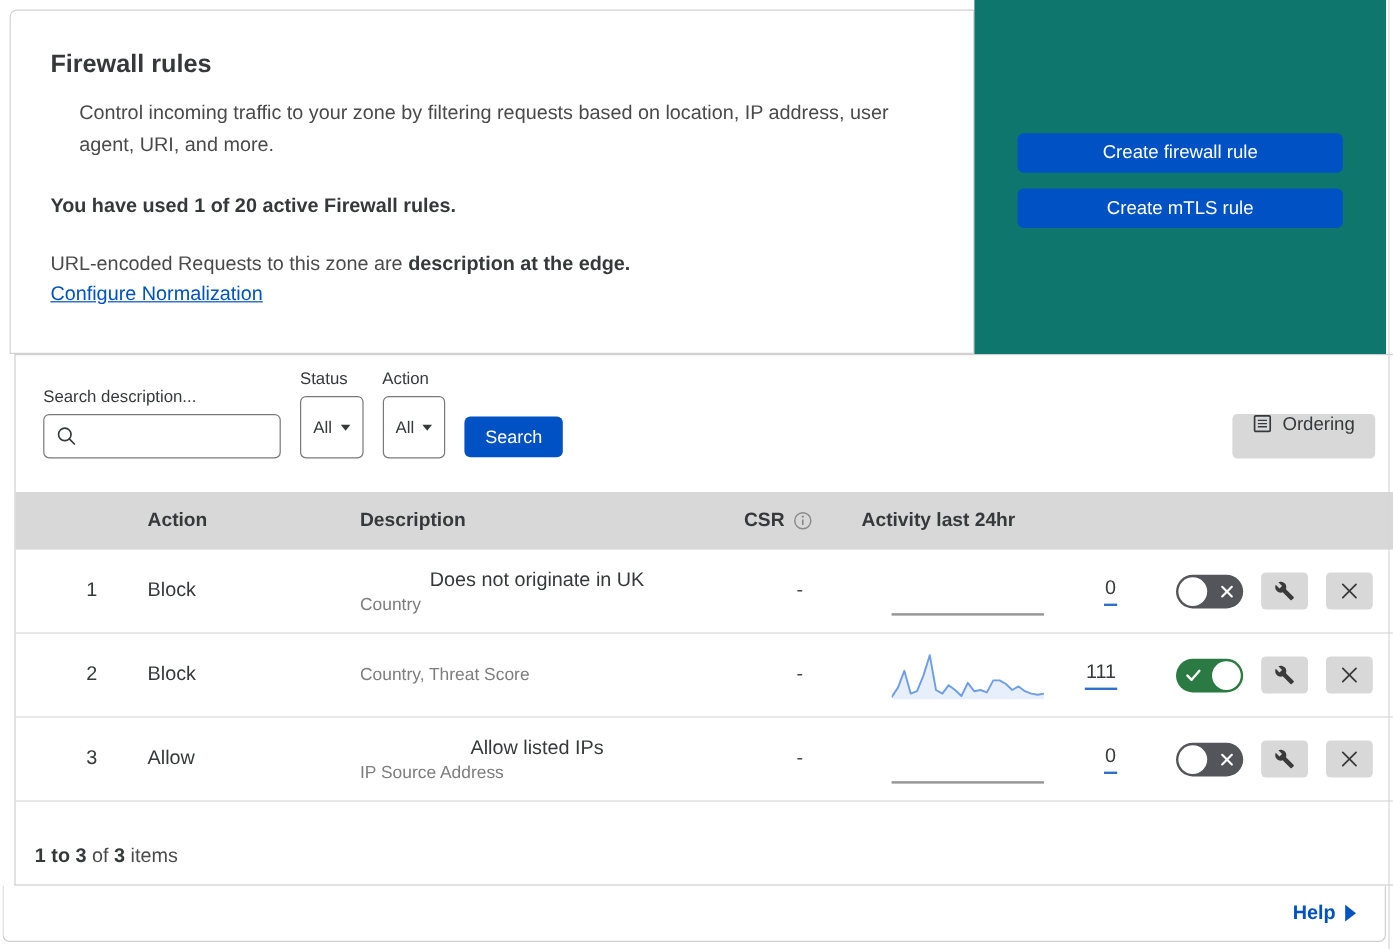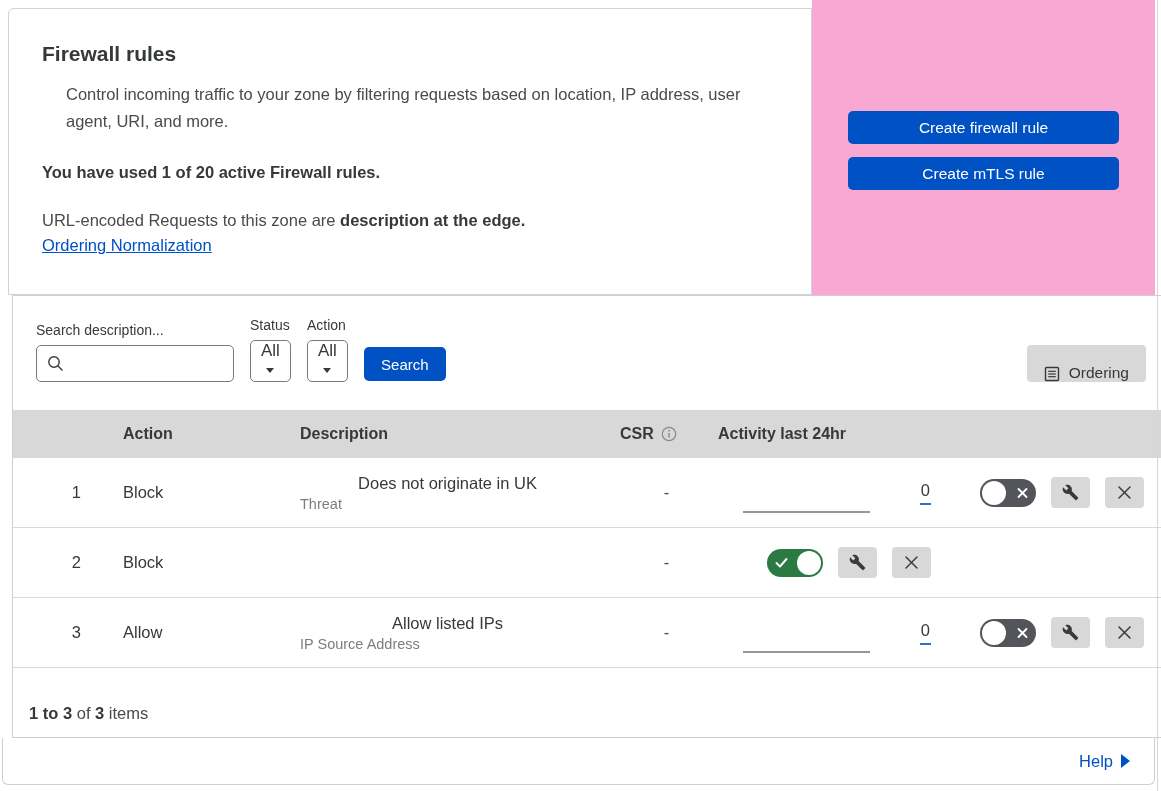--- a/index.html
+++ b/index.html
@@ -21,21 +21,21 @@
   .intro-title { font-size: 21px; font-weight: 600; color: #36393a; margin-bottom: 15px; }
   .intro-desc { font-size: 16.5px; color: #4a4a4a; line-height: 1.62; max-width: 710px; margin-bottom: 29px; margin-left: 24px; }
   .intro-usage { font-size: 16.5px; font-weight: bold; color: #36393a; margin-bottom: 29px; }
   .intro-norm { font-size: 16.5px; color: #4a4a4a; margin-bottom: 6px; }
   .intro-norm strong { color: #36393a; }
   .link {
     font-size: 16.5px; color: #0051c3; text-decoration: underline; cursor: pointer; display: inline-block;
   }
   .actions-panel {
     position: absolute; left: 812px; top: 0; width: 343px; height: 295px;
-    background: #f9a8d4; padding-top: 111px;
+    background: #0f766e; padding-top: 111px;
   }
   .btn-primary {
     display: block; width: 271px; height: 33px; margin: 0 auto 13px auto;
     background: #0051c3; color: #fff; border: none; border-radius: 5px;
     font-size: 15.5px; font-family: inherit; cursor: pointer; text-align: center;
   }
 
   
   .main-card {
     margin-left: 12px; width: 1153px; border: 1px solid #cfcfcf; background: #fff;
@@ -46,37 +46,37 @@
   }
   .field-group { display: flex; flex-direction: column; }
   .field-label { font-size: 14px; color: #36393a; margin-bottom: 7px; }
   .search-wrap { position: relative; }
   .search-input {
     width: 198px; height: 37px; border: 1px solid #797979; border-radius: 5px;
     padding: 0 10px 0 38px; font-size: 15px; font-family: inherit; color: #36393a; outline: none;
   }
   .search-wrap svg { position: absolute; left: 11px; top: 10px; }
   .select-box {
-    height: 42px; border: 1px solid #797979; border-radius: 5px; background: #fff;
+    height: 52px; border: 1px solid #797979; border-radius: 5px; background: #fff;
     display: flex; align-items: center; gap: 7px; padding: 0 10px;
-    font-size: 17px; color: #36393a; cursor: pointer; flex-direction: column;
+    font-size: 14px; color: #36393a; cursor: pointer;
   }
   .caret-down {
     width: 0; height: 0; border-left: 4.5px solid transparent;
     border-right: 4.5px solid transparent; border-top: 5.5px solid #36393a;
   }
   .btn-search {
     height: 34px; width: 82px; background: #0051c3; color: #fff; border: none;
     border-radius: 5px; font-size: 15px; font-family: inherit; cursor: pointer; margin-bottom: 1px;
   }
   .btn-ordering {
     margin-left: auto; height: 37px; padding: 0 17px;
     background: #d8d8d8; color: #36393a; border: none; border-radius: 4px;
     font-size: 15.5px; font-family: inherit; cursor: pointer;
-    display: flex; align-items: flex-end; gap: 9px;
+    display: flex; align-items: flex-start; gap: 9px;
   }
 
   
   .tbl-header, .tbl-row {
     display: grid;
     grid-template-columns: 90px 172px 320px 118px 238px 1fr;
     align-items: center;
   }
   .tbl-header { height: 48px; background: #d8d8d8; font-size: 16px; font-weight: 600; color: #36393a; }
   .th-action { padding-left: 20px; }
@@ -116,21 +116,21 @@
     display: flex; align-items: center; justify-content: center; cursor: pointer; flex: none;
   }
 
   .tbl-summary { height: 69px; padding: 36px 0 0 16px; font-size: 16.5px; color: #4a4a4a; }
   .tbl-summary strong { color: #36393a; }
 
   
   .help-bar {
     margin-left: 2px; width: 1153px; height: 47px;
     border: 1px solid #cfcfcf; border-top: none; border-radius: 0 0 6px 6px;
-    display: flex; align-items: center; justify-content: flex-end; padding-right: 24px;
+    display: flex; align-items: center; justify-content: flex-end; padding-right: 24px; font-weight: bold;
   }
   .help-link { display: flex; align-items: center; gap: 8px; color: #0051c3; font-size: 16.5px; cursor: pointer; }
   .tri-right {
     width: 0; height: 0; border-top: 7px solid transparent;
     border-bottom: 7px solid transparent; border-left: 9px solid #0051c3;
   }
 </style>
 </head>
 <body>
 
@@ -138,21 +138,21 @@
 
   <div class="top-row">
     <div class="intro-card">
       <div class="intro-title">Firewall rules</div>
       <div class="intro-desc">Control incoming traffic to your zone by filtering requests based on location, IP address, user agent, URI, and more.</div>
       <div class="intro-usage">You have used 1 of 20 active Firewall rules.</div>
       <div class="intro-norm">
         <span>URL-encoded Requests to this zone are</span>
         <strong>description at the edge.</strong>
       </div>
-      <span class="link">Ordering Normalization</span>
+      <span class="link">Configure Normalization</span>
     </div>
     <div class="actions-panel">
       <button class="btn-primary">Create firewall rule</button>
       <button class="btn-primary">Create mTLS rule</button>
     </div>
   </div>
 
   <div class="main-card">
 
     <div class="filter-bar">
@@ -208,21 +208,21 @@
       </div>
       <div class="th-activity">Activity last 24hr</div>
       <div></div>
     </div>
 
     <div class="tbl-row">
       <div class="cell-num">1</div>
       <div class="cell-action">Block</div>
       <div class="cell-desc">
         <div class="desc-main">Does not originate in UK</div>
-        <div class="desc-sub">Threat</div>
+        <div class="desc-sub">Country</div>
       </div>
       <div class="cell-csr">-</div>
       <div class="cell-activity">
         <div class="flatline"></div>
         <a class="count-link">0</a>
       </div>
       <div class="cell-controls">
         <div class="toggle toggle-off">
           <span class="knob"></span>
           <span class="mark">
@@ -243,22 +243,30 @@
               <line x1="13" y1="2" x2="2" y2="13" stroke="#3a3a3a" stroke-width="1.5" stroke-linecap="round"></line>
             </svg>
         </button>
       </div>
     </div>
 
     <div class="tbl-row">
       <div class="cell-num">2</div>
       <div class="cell-action">Block</div>
       <div class="cell-desc">
+        <div class="desc-sub">Country, Threat Score</div>
       </div>
       <div class="cell-csr">-</div>
+      <div class="cell-activity">
+        <svg class="spark" viewBox="0 0 127 40" preserveAspectRatio="none">
+          <polygon class="spark-fill" points="0.0,38.0 5.3,30.0 10.6,16.0 15.9,35.0 21.2,33.0 26.5,20.0 31.8,3.0 37.0,32.0 42.3,35.0 47.6,28.0 52.9,32.0 58.2,37.0 63.5,26.0 68.8,33.0 74.1,32.0 79.4,34.0 84.7,24.0 90.0,24.0 95.3,27.0 100.5,32.0 105.8,29.0 111.1,33.0 116.4,35.0 121.7,36.0 127.0,35.0 127,40 0,40" fill="#dfe9fa" opacity="0.75"></polygon>
+          <polyline class="spark-line" points="0.0,38.0 5.3,30.0 10.6,16.0 15.9,35.0 21.2,33.0 26.5,20.0 31.8,3.0 37.0,32.0 42.3,35.0 47.6,28.0 52.9,32.0 58.2,37.0 63.5,26.0 68.8,33.0 74.1,32.0 79.4,34.0 84.7,24.0 90.0,24.0 95.3,27.0 100.5,32.0 105.8,29.0 111.1,33.0 116.4,35.0 121.7,36.0 127.0,35.0" fill="none" stroke="#6f9ee6" stroke-width="1.6" stroke-linejoin="round"></polyline>
+        </svg>
+        <a class="count-link">111</a>
+      </div>
       <div class="cell-controls">
         <div class="toggle toggle-on">
           <span class="knob"></span>
           <span class="mark">
             <svg width="13" height="11" viewBox="0 0 13 11">
                 <polyline points="1.5,5.5 5,9 11.5,1.5" fill="none" stroke="#fff" stroke-width="2" stroke-linecap="round" stroke-linejoin="round"></polyline>
               </svg>
           </span>
         </div>
         <button class="icon-btn">

